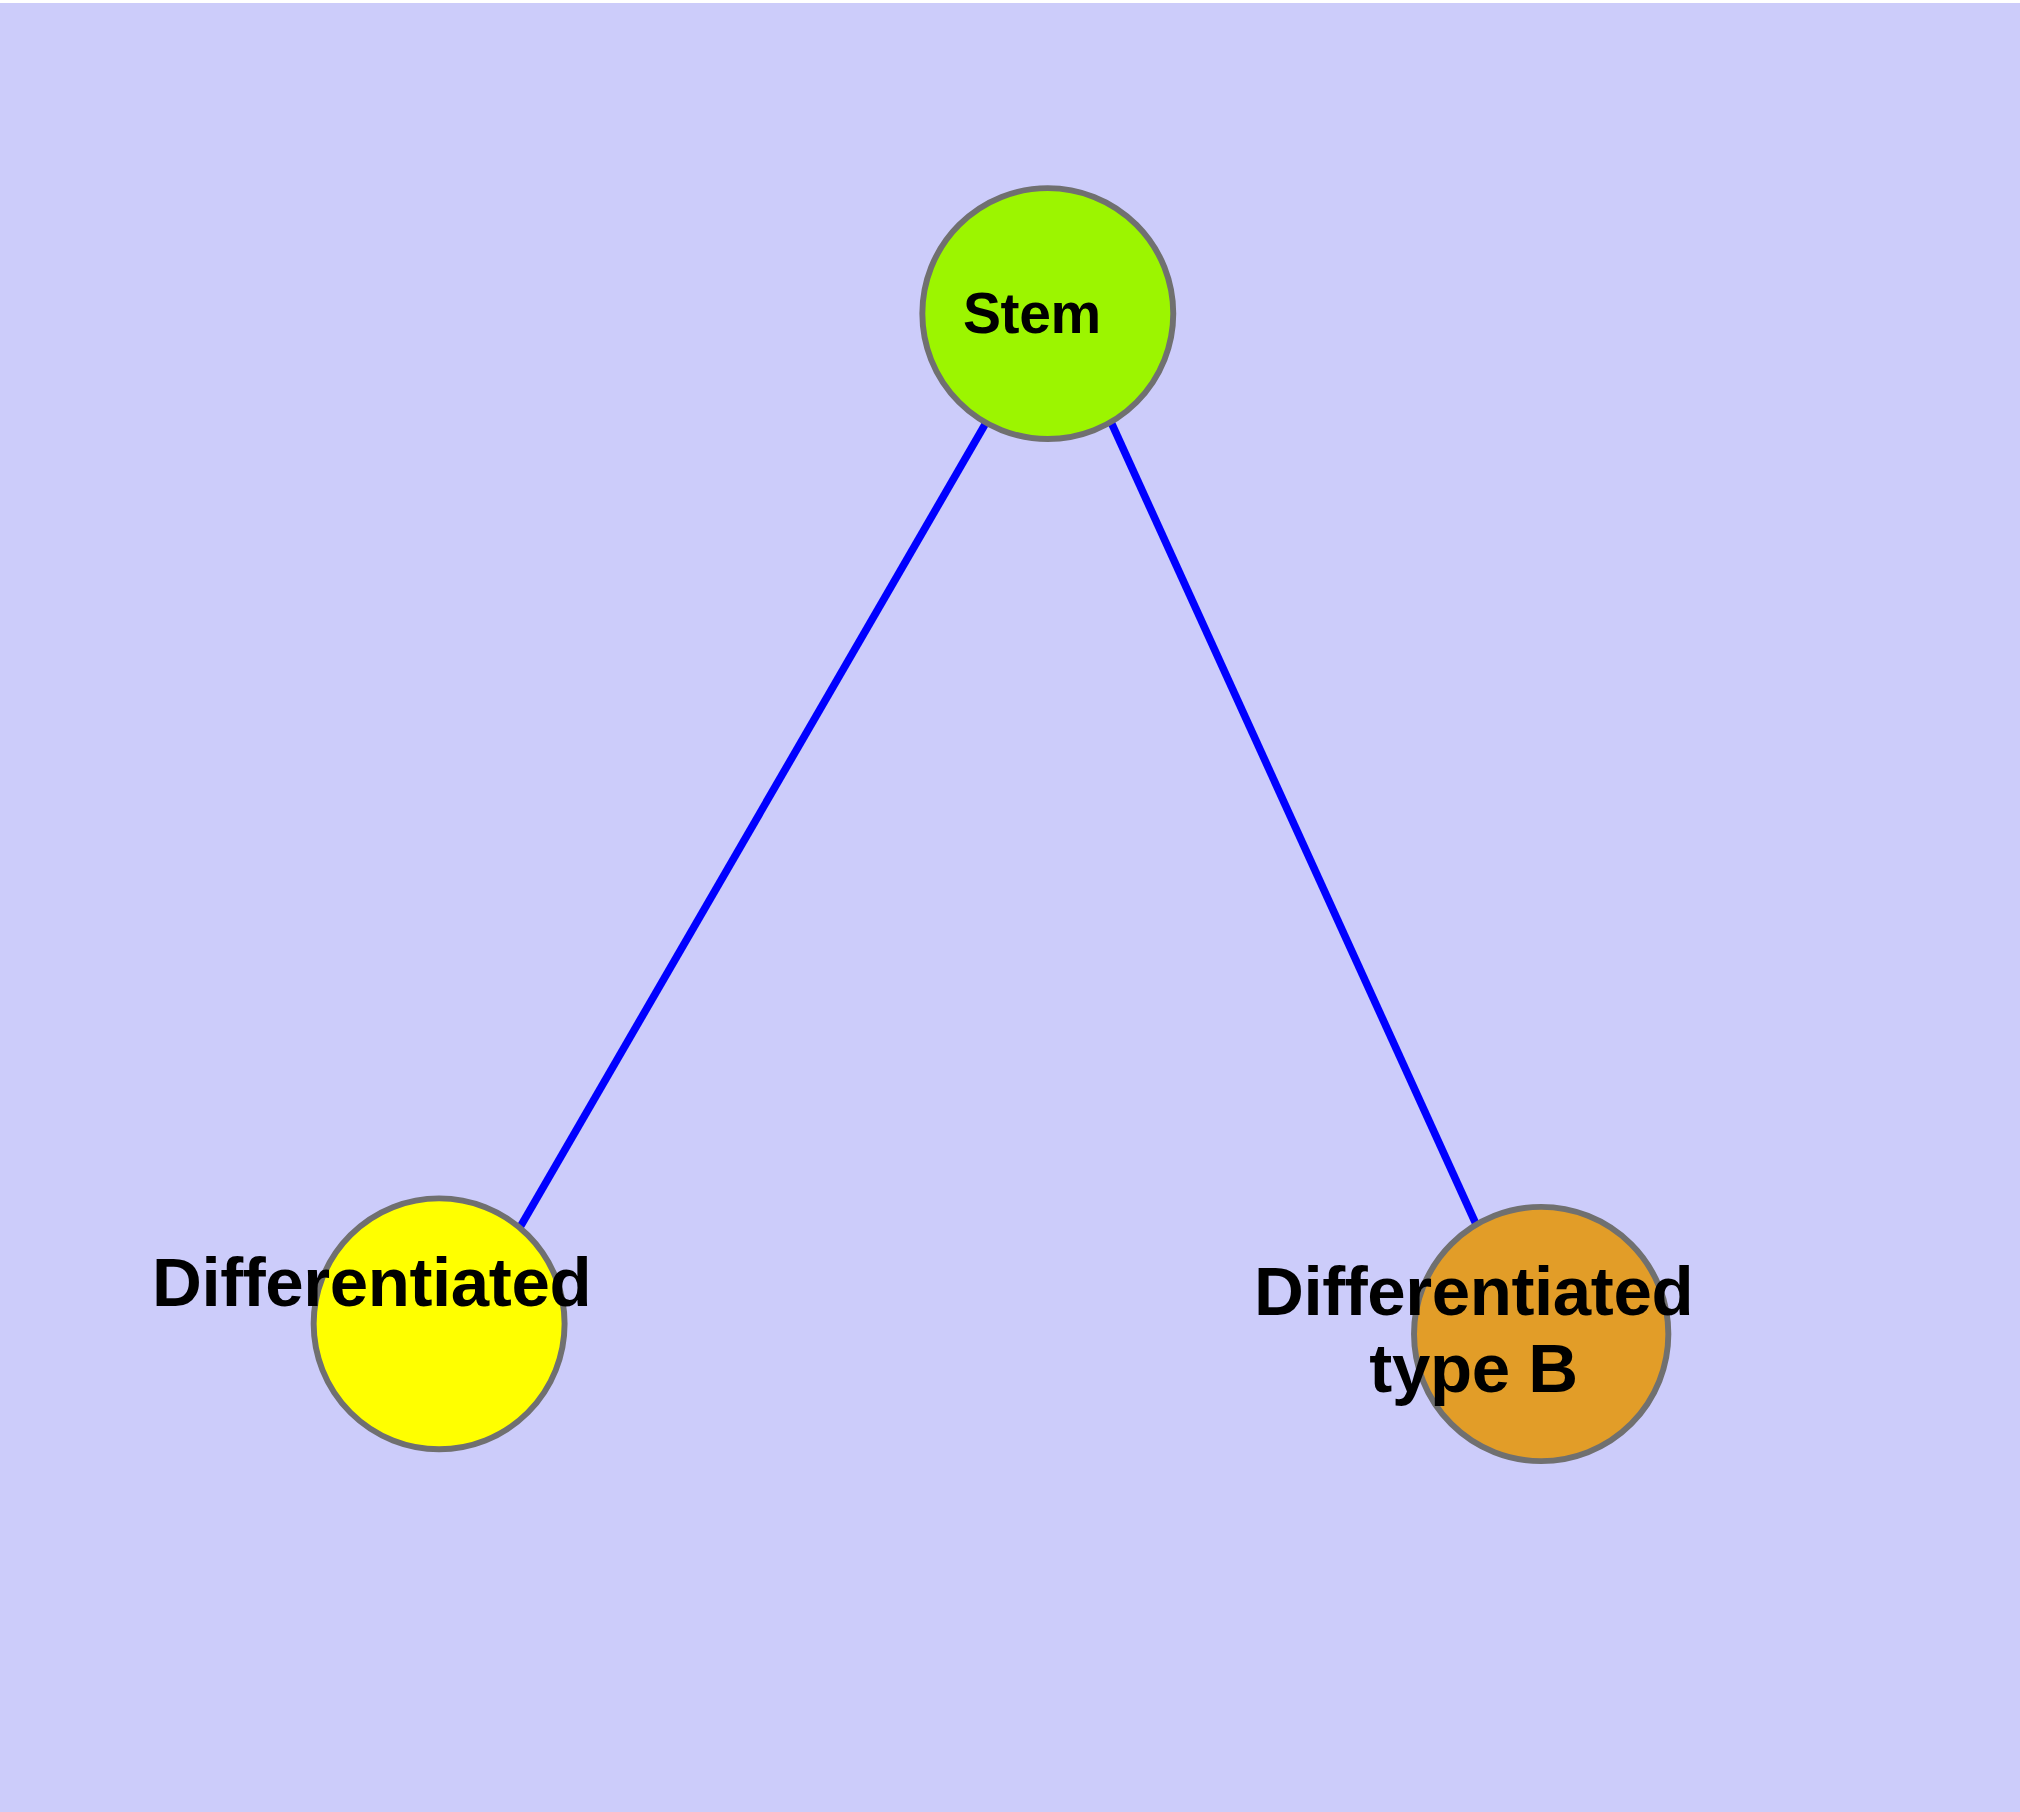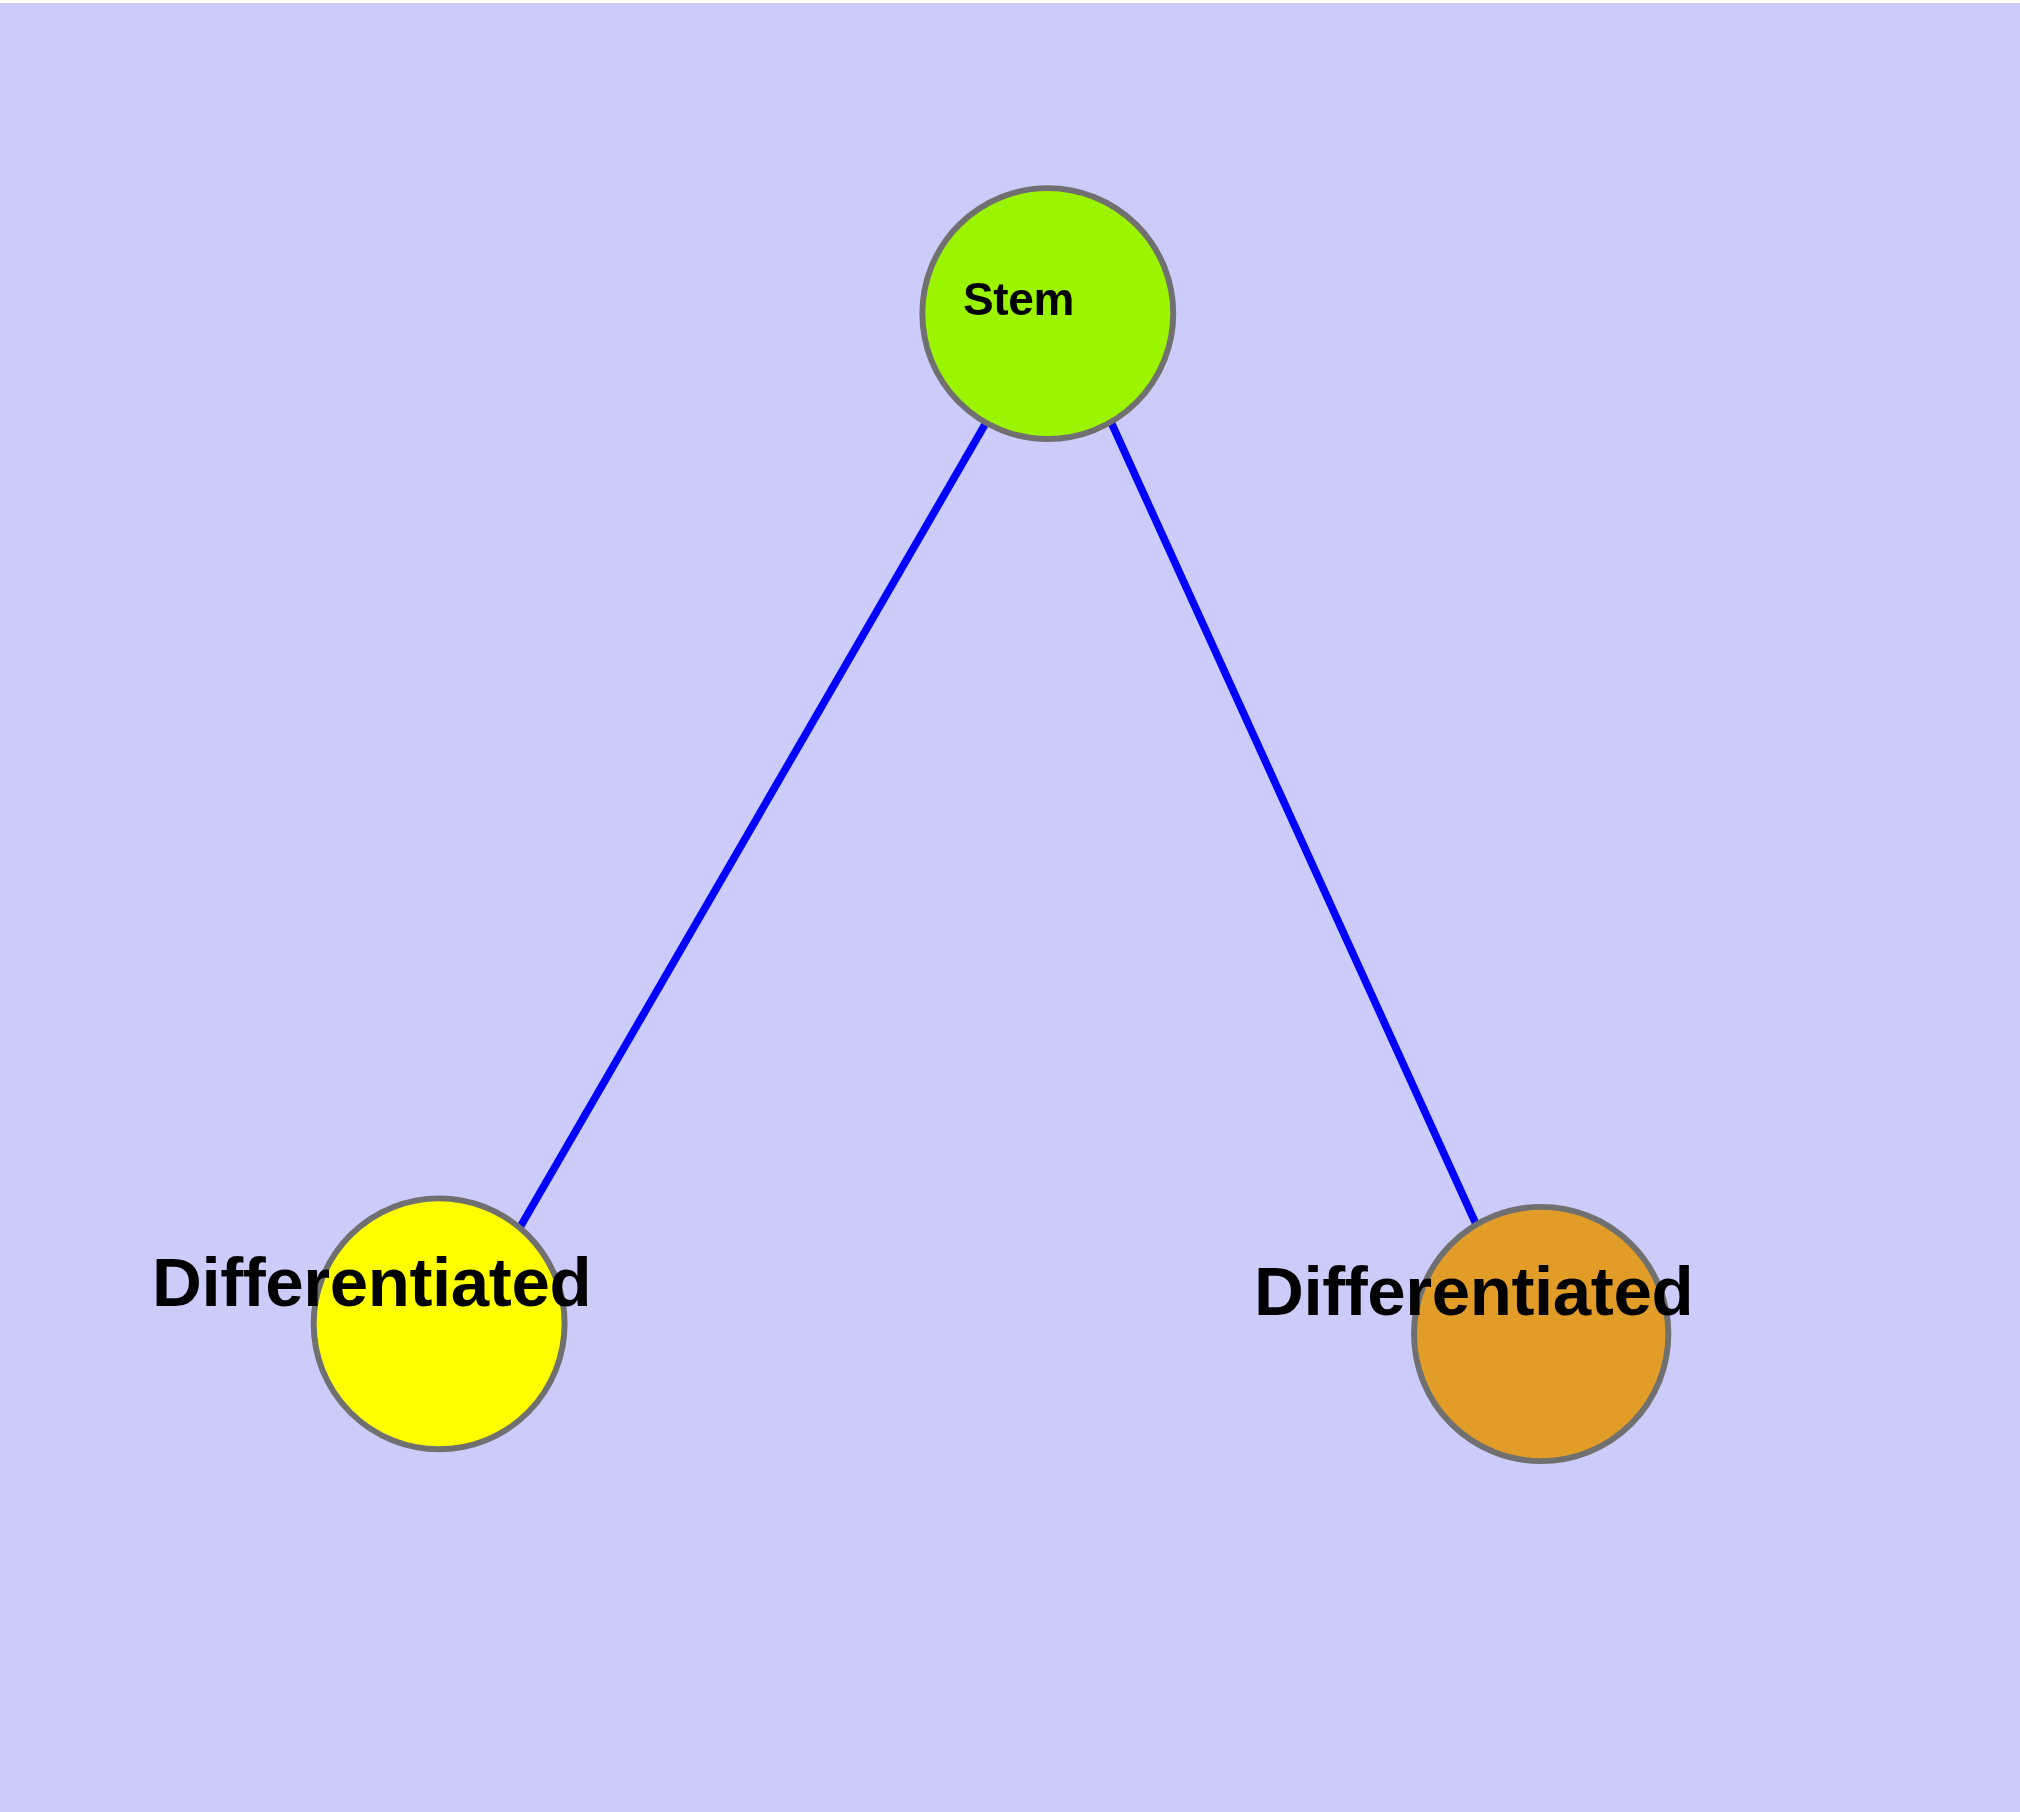--- a/index.html
+++ b/index.html
@@ -65,24 +65,25 @@
         <line class="edge-line" x1="1311" y1="499" x2="1741" y2="1444" stroke="#0000ff" stroke-width="9"></line>
       </g>
     <g id="nodes-group">
         <circle class="node-circle" cx="1236" cy="370" r="148" fill="#9cf500" stroke="#707070"></circle>
         <circle class="node-circle" cx="518" cy="1562" r="148" fill="#ffff00" stroke="#707070"></circle>
         <circle class="node-circle" cx="1818" cy="1574" r="150" fill="#e29d28" stroke="#707070"></circle>
       </g>
   </svg>
 
   <div id="labels-layer">
-      <div class="node-label" style="font-size: 46px; color: rgb(0, 0, 0); left: 963px; top: 274px;">
+      <div class="node-label" style="font-size: 57px; color: rgb(0, 0, 0); left: 963px; top: 282px;">
         <div>Stem</div>
       </div>
       <div class="node-label" style="font-size: 69px; color: rgb(0, 0, 0); left: 152px; top: 1244px;">
         <div>Differentiated</div>
       </div>
       <div class="node-label" style="font-size: 69px; color: rgb(0, 0, 0); left: 1254px; top: 1253px;">
         <div>Differentiated</div>
+        <div>type B</div>
       </div>
     </div>
 </div>
 
 
 </body></html>

